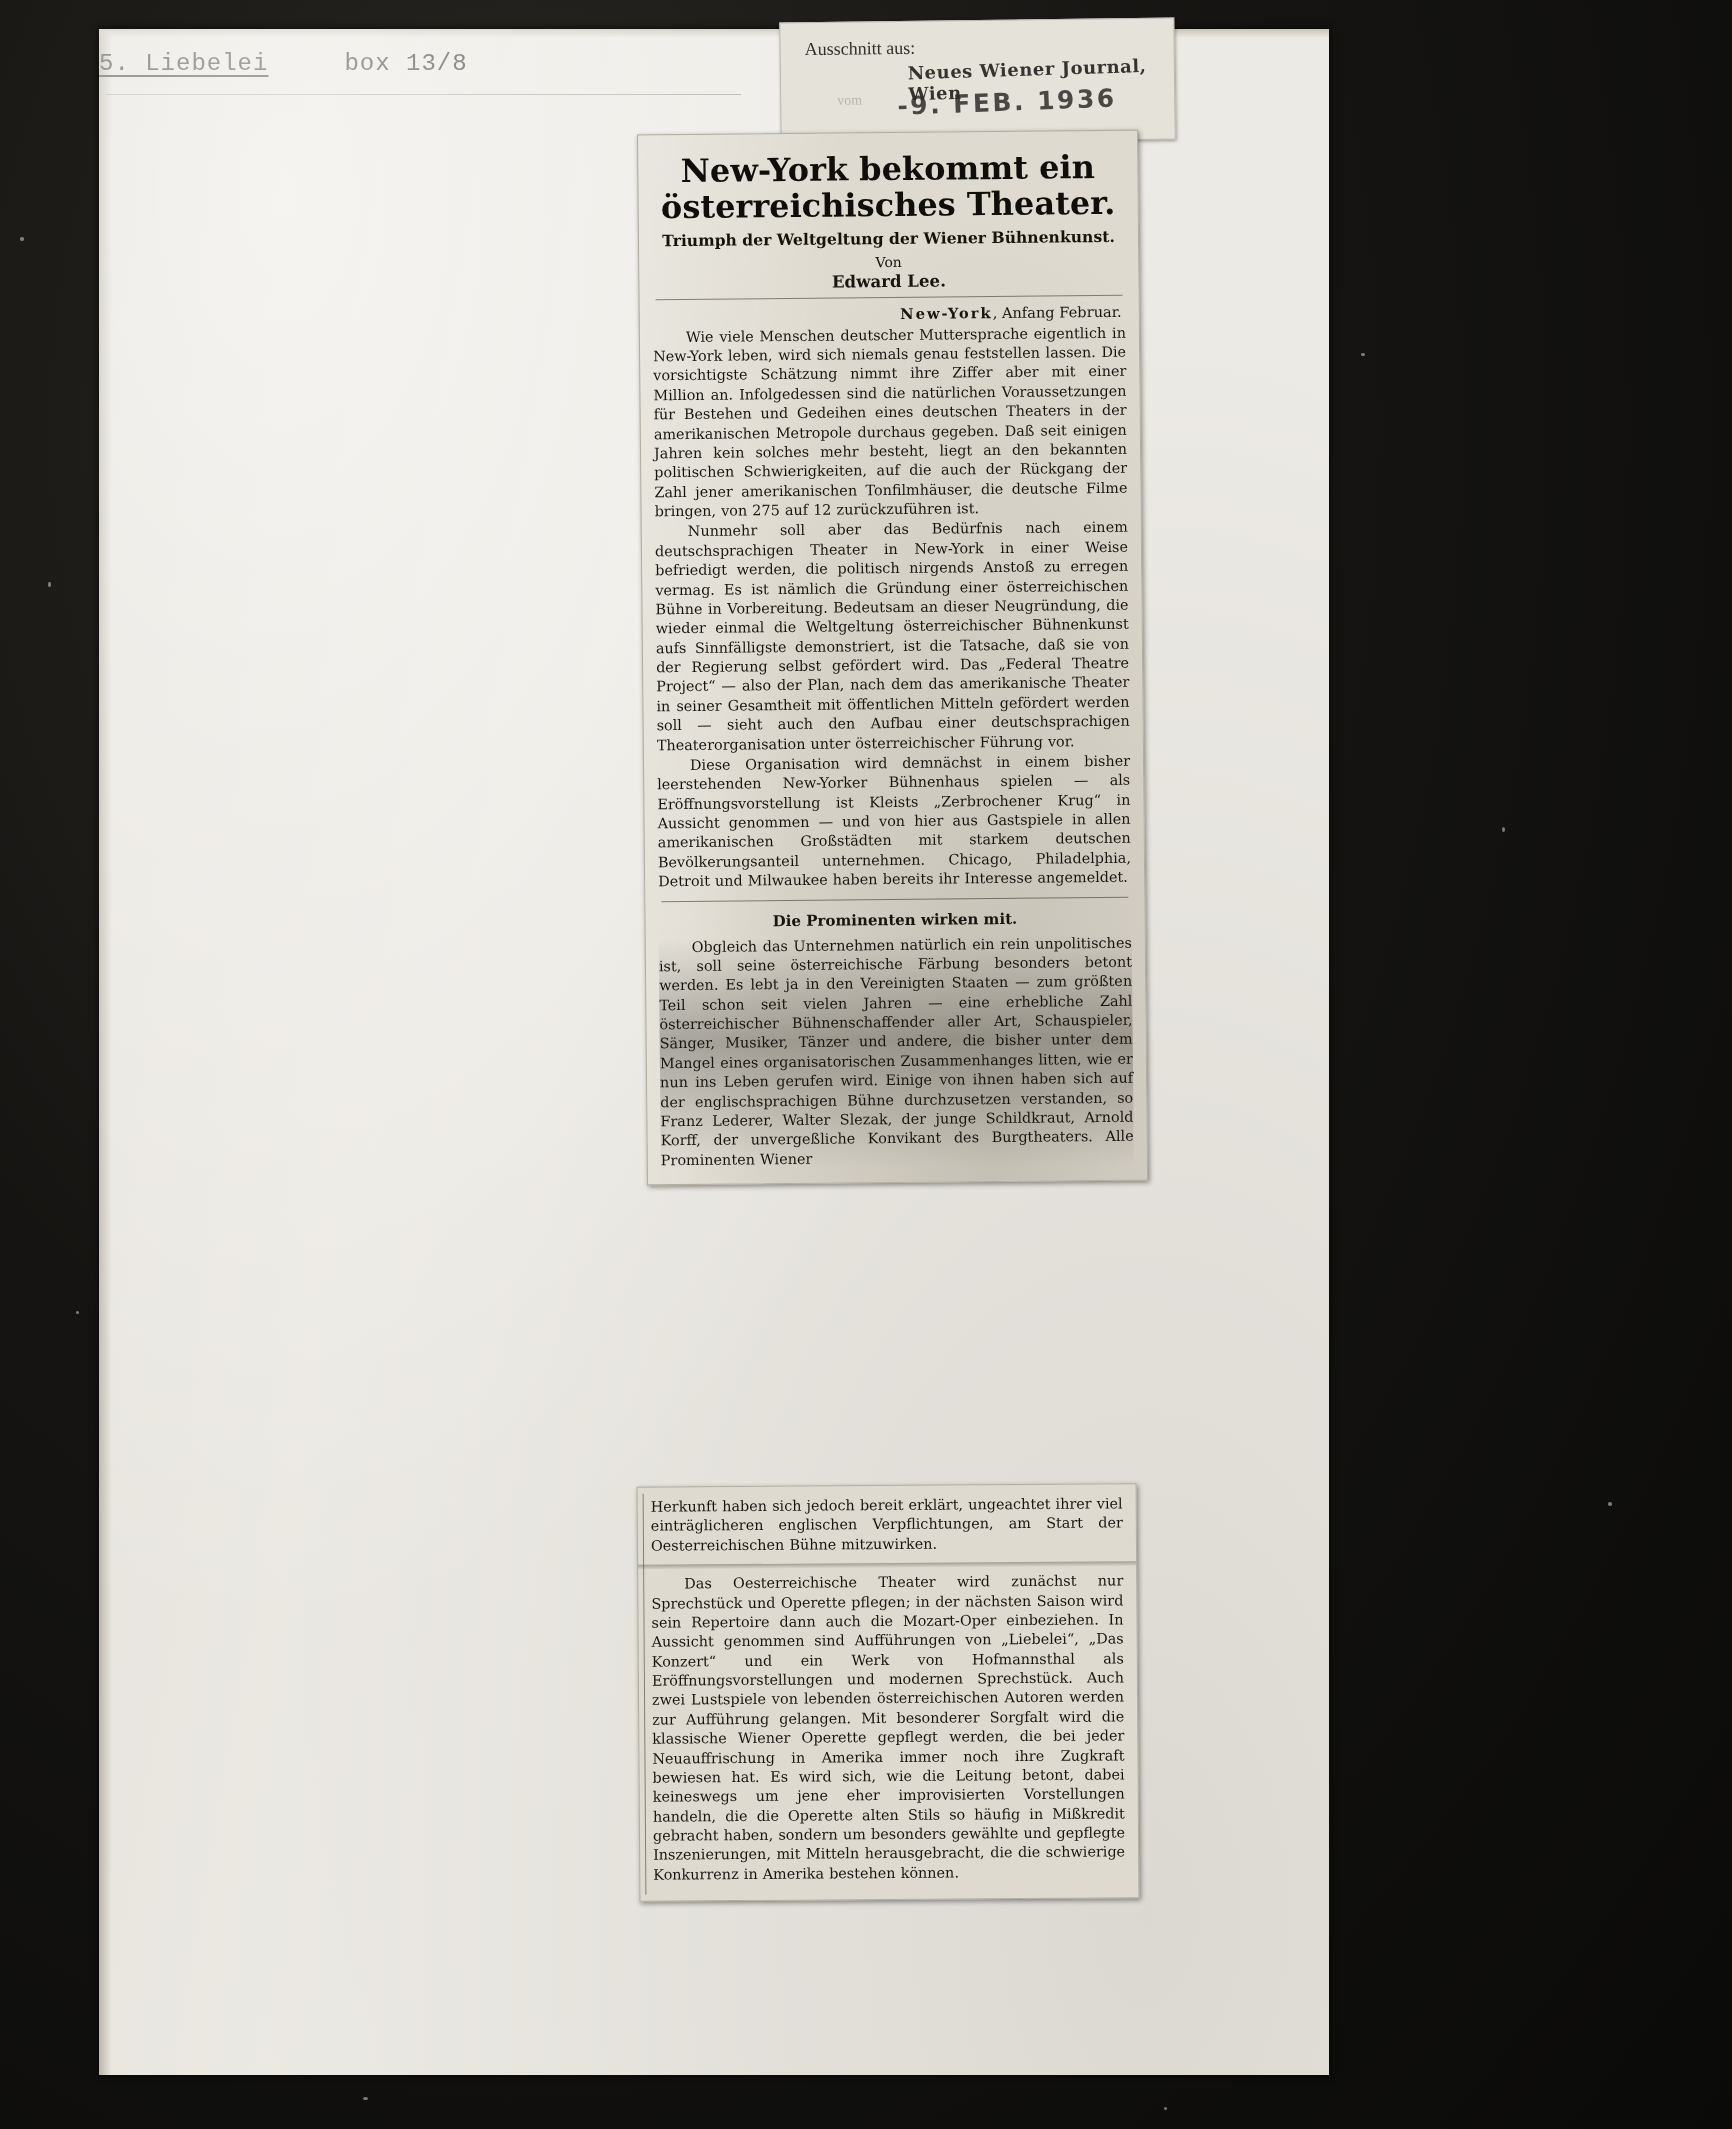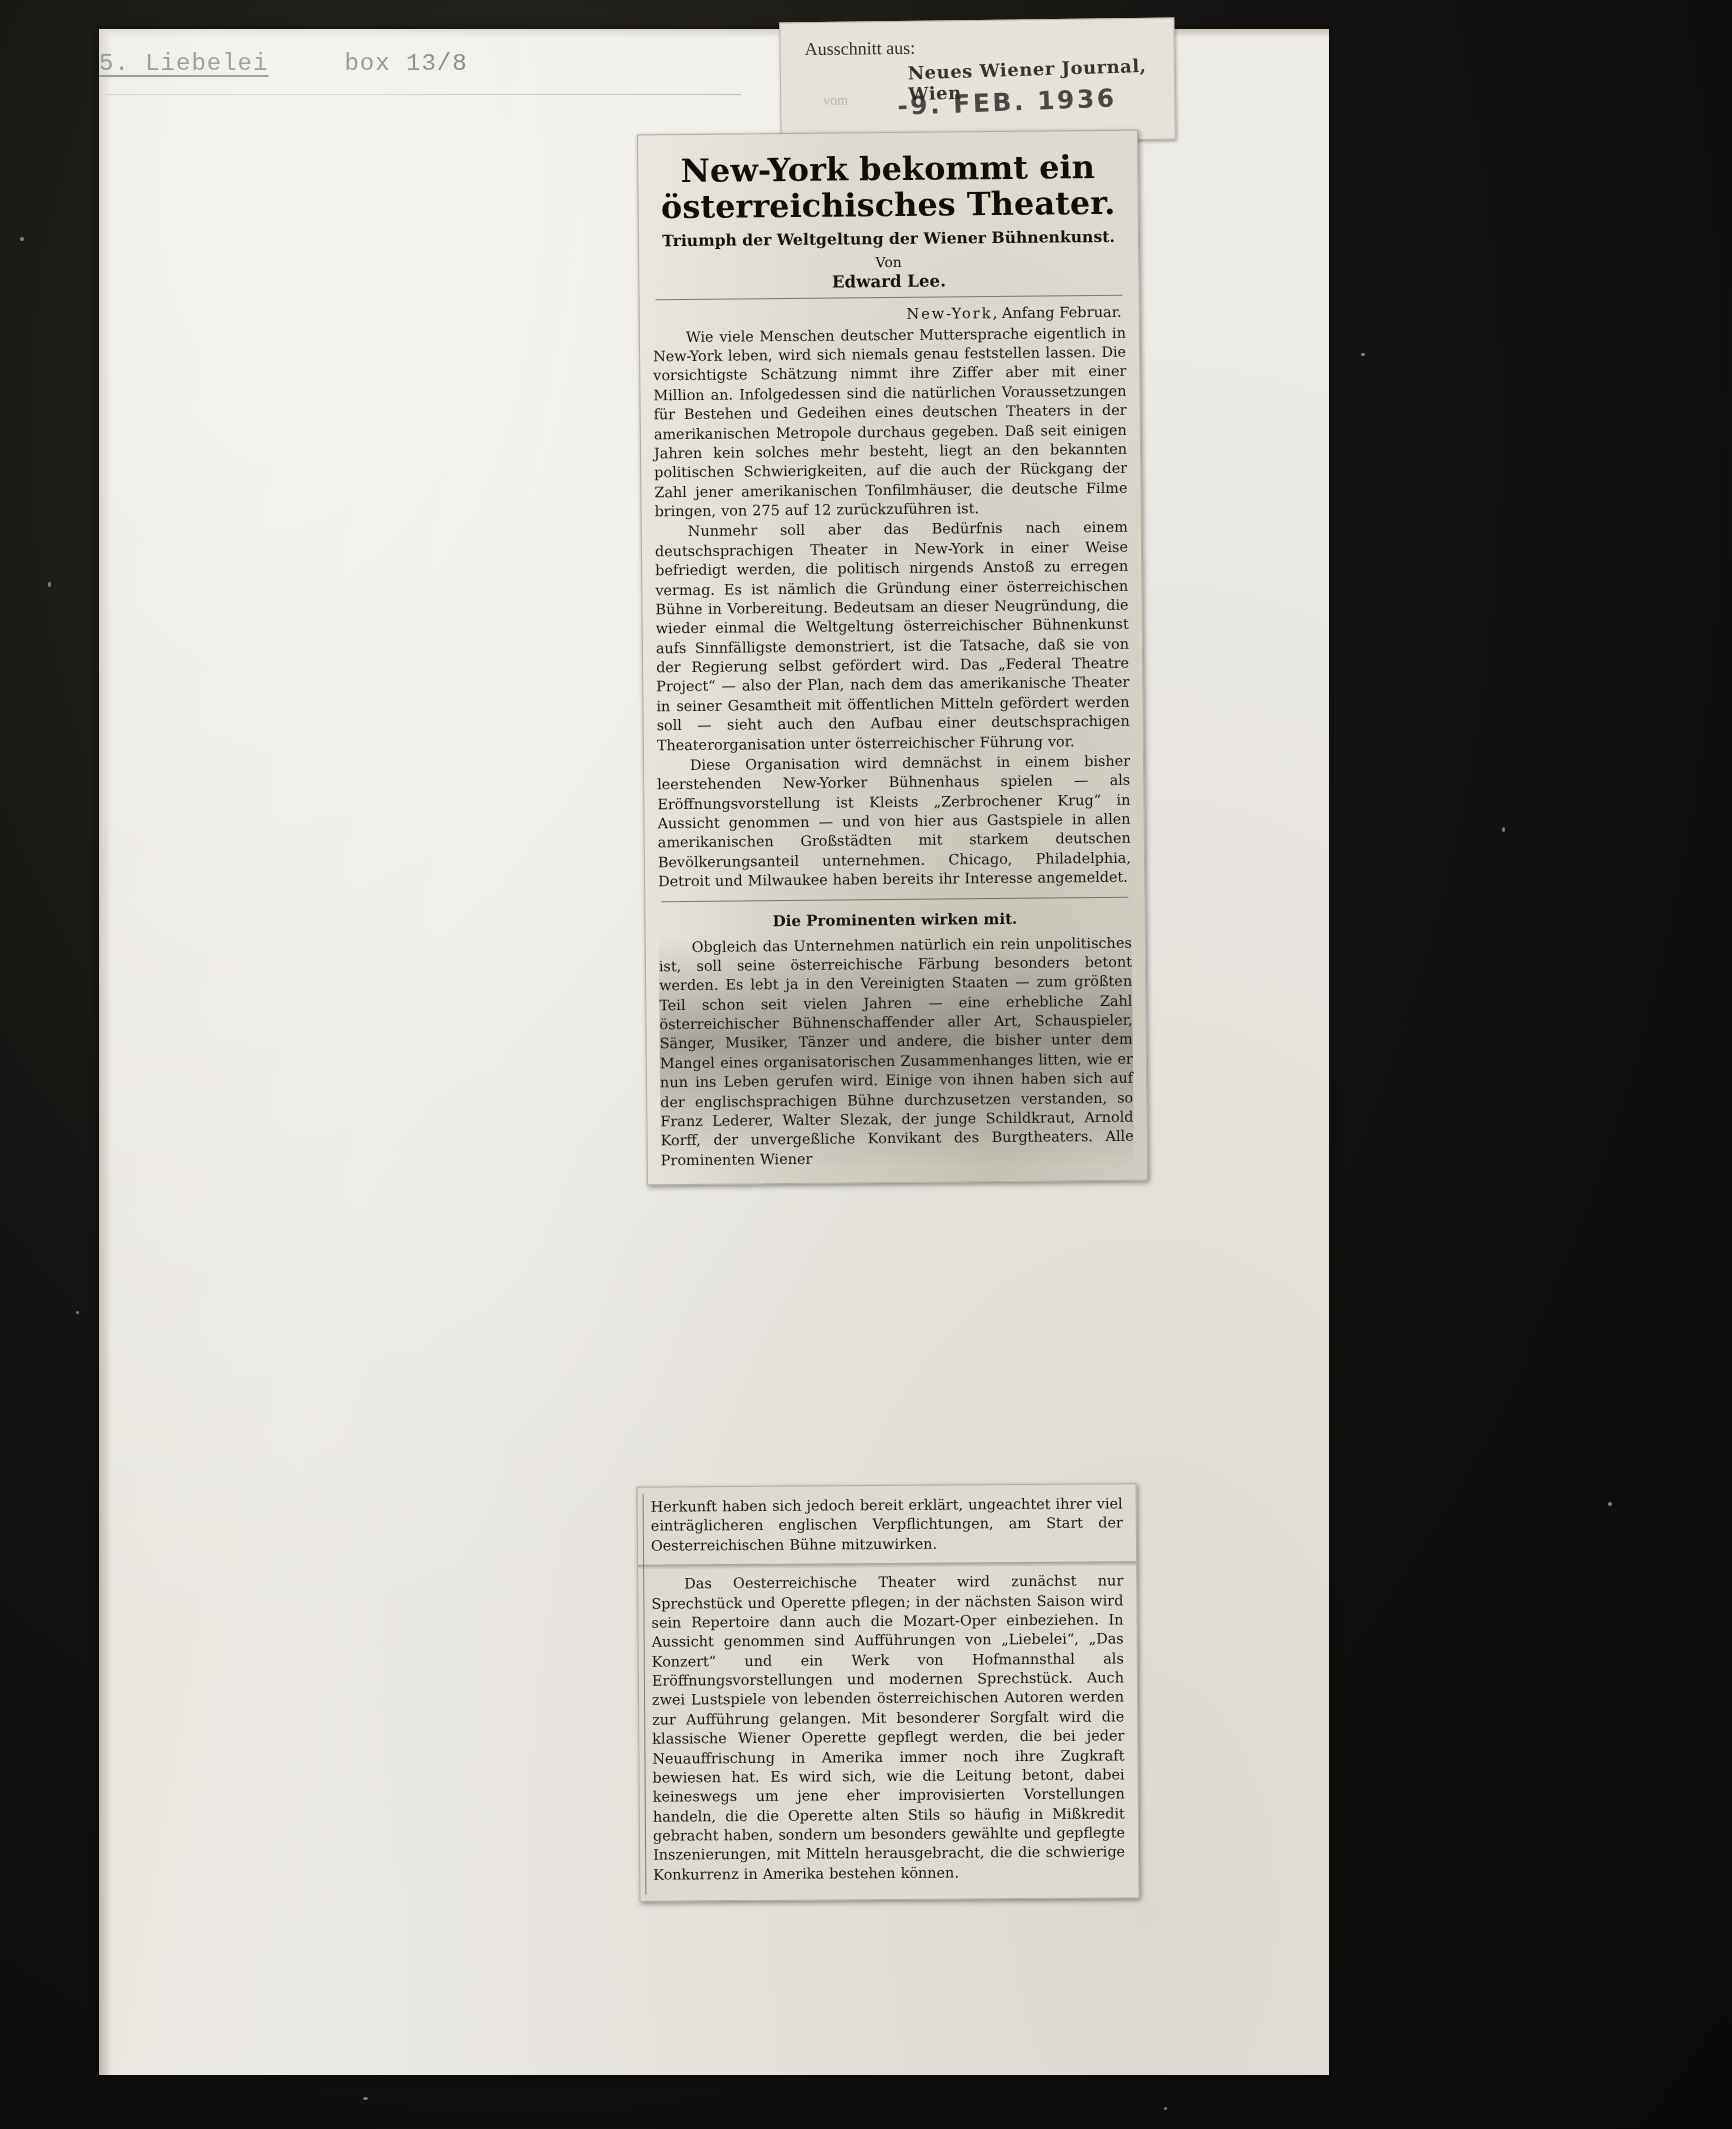--- a/index.html
+++ b/index.html
@@ -119,21 +119,21 @@
     font-family: "DejaVu Serif", serif;
     font-weight: bold;
     font-size: 18px;
     letter-spacing: 0.5px;
     color: #1d1b18;
     transform: rotate(-1.1deg);
     opacity: .88;
   }
   .source-slip .faint-vom {
     position: absolute;
-    left: 42px;
+    left: 56px;
     top: 70px;
     font-size: 14px;
     color: #8e8a82;
     opacity: .5;
   }
   .source-slip .datestamp {
     position: absolute;
     left: 116px;
     top: 67px;
     font-family: "DejaVu Sans", sans-serif;
@@ -206,21 +206,21 @@
     background: #2f2b23;
     opacity: .55;
     margin: 6px 3px 7px 3px;
   }
   .dateline {
     font-family: "DejaVu Serif", serif;
     font-size: 14.6px;
     text-align: right;
     margin: 3px 4px 4px 0;
   }
-  .dateline .place { letter-spacing: 2px; font-weight: normal; }
+  .dateline .place { letter-spacing: 2px; font-weight: bold; }
 
   p.body {
     font-family: "DejaVu Serif", serif;
     font-size: 14.4px;
     line-height: 1.345;
     text-align: justify;
     text-indent: 33px;
     margin: 0 0 1px 0;
     color: #171510;
     word-spacing: 0.5px;

